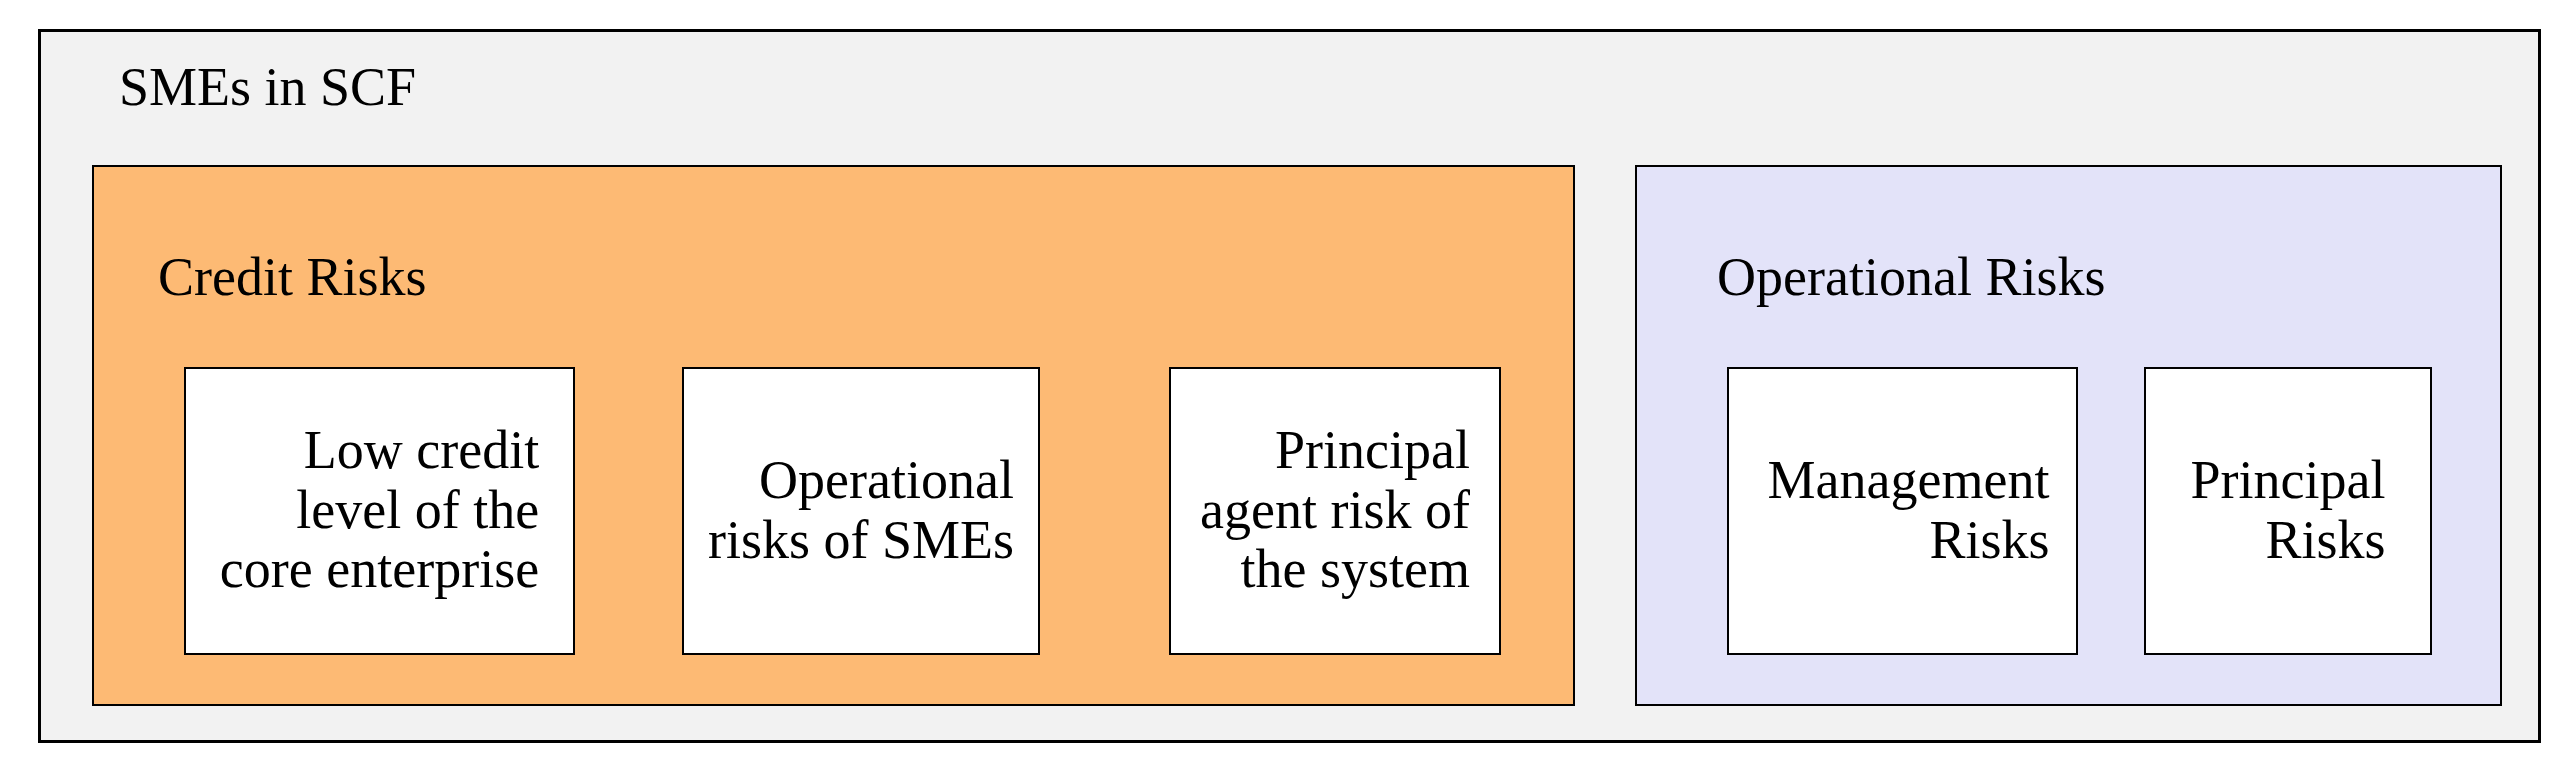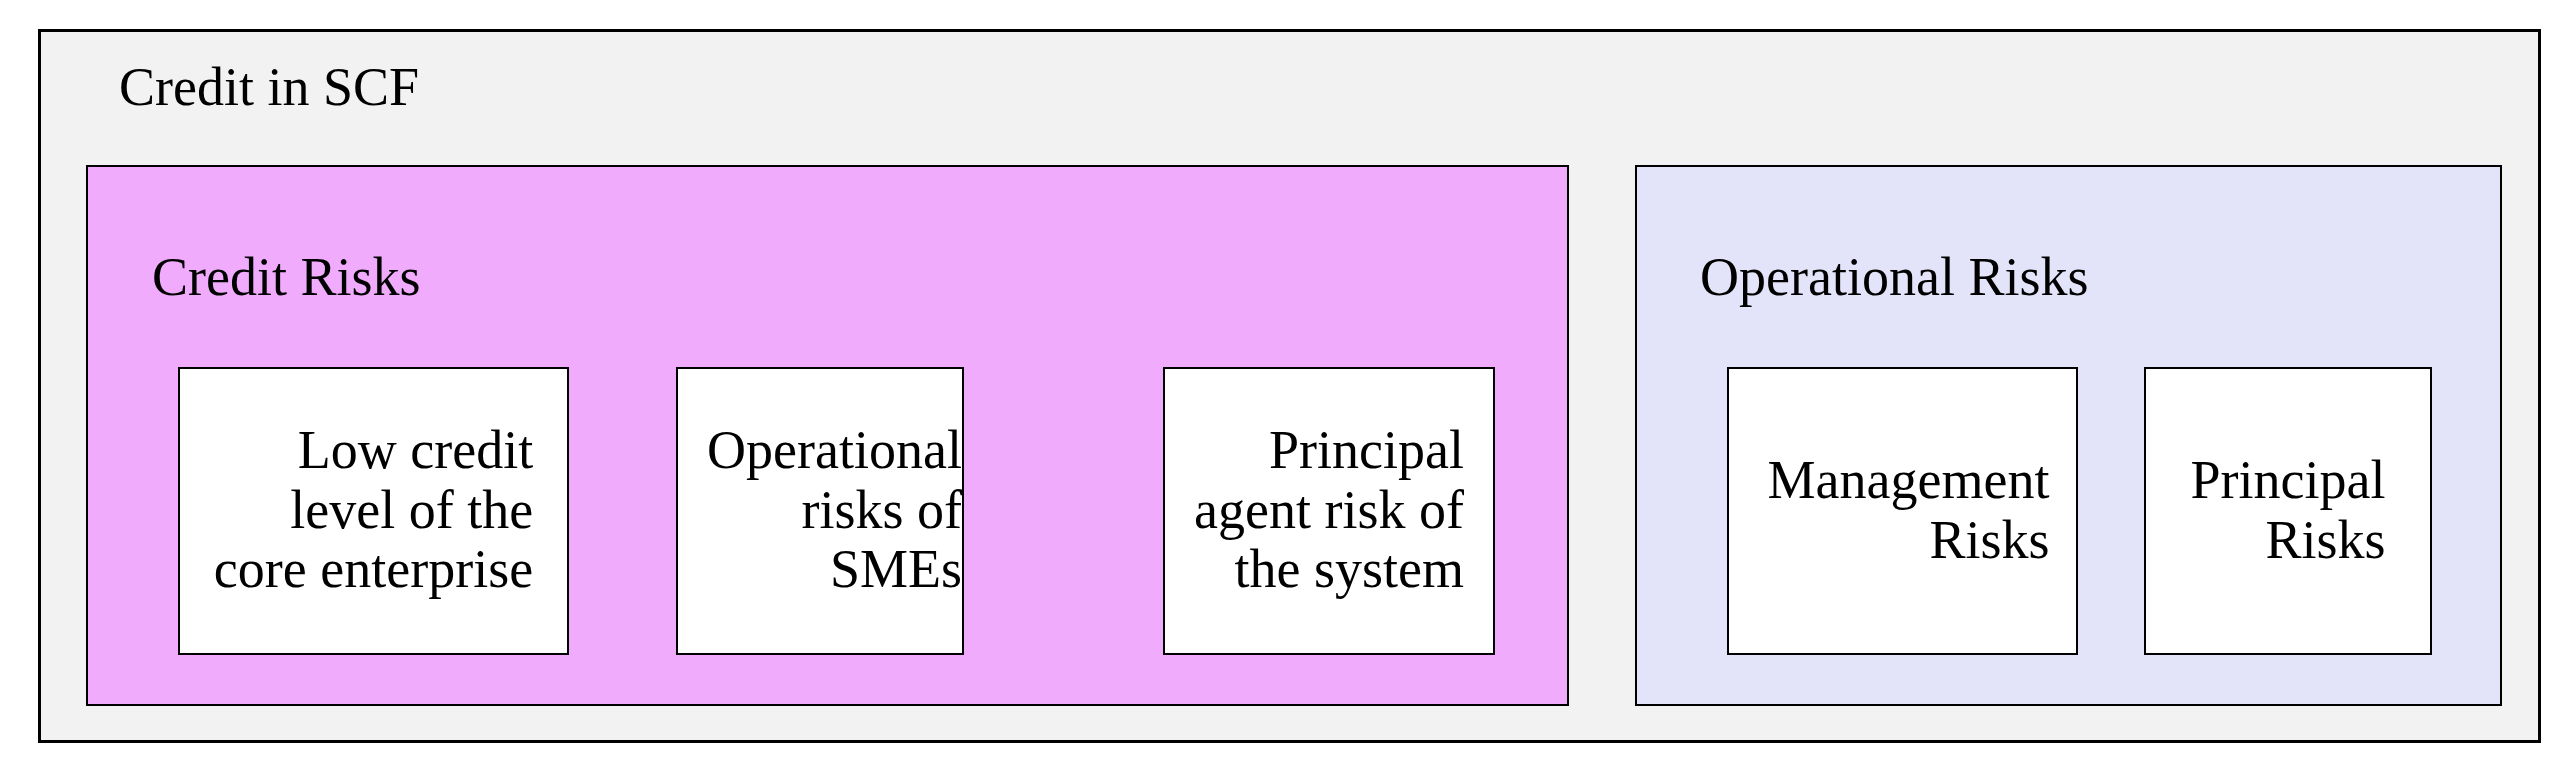--- a/index.html
+++ b/index.html
@@ -35,65 +35,65 @@
     white-space: nowrap;
   }
   .group-box {
     position: absolute;
     top: 133px;
     height: 541px;
     border: 2.4px solid #000000;
     box-sizing: border-box;
   }
   .group-credit {
-    left: 45px;
+    left: 51px;
     width: 1483px;
-    background: #f0abfc;
+    background: #fdba74;
   }
   .group-operational {
     left: 1594px;
     width: 867px;
     background: #e3e3f9;
   }
   .group-label {
     position: absolute;
     top: 83px;
     font-size: 54px;
     line-height: 1;
     white-space: nowrap;
   }
   .group-credit .group-label { left: 64px; }
-  .group-operational .group-label { left: 63px; }
+  .group-operational .group-label { left: 80px; }
   .item-box {
     position: absolute;
     top: 200px;
     height: 288px;
     background: #ffffff;
     border: 2.4px solid #000000;
     box-sizing: border-box;
     display: flex;
     align-items: center;
     justify-content: center;
     text-align: right;
     font-size: 54px;
     line-height: 1.1;
     white-space: pre-line;
   }
   .item-1 { left: 90px;  width: 391px; }
-  .item-2 { left: 588px;  width: 288px; }
+  .item-2 { left: 588px;  width: 358px; }
   .item-3 { left: 1063px; width: 332px; margin-left: 12px; }
   .item-4 { left: 90px;  width: 351px; padding-left: 12px; }
   .item-5 { left: 507px;  width: 288px; }
 </style>
 </head>
 <body>
 
 <div class="canvas">
   <div class="outer-box">
-    <div class="diagram-title">Credit in SCF</div>
+    <div class="diagram-title">SMEs in SCF</div>
 
     <div class="group-box group-credit">
       <div class="group-label">Credit Risks</div>
       <div class="item-box item-1">Low credit
 level of the
 core enterprise</div>
       <div class="item-box item-2">Operational
 risks of SMEs</div>
       <div class="item-box item-3">Principal
 agent risk of

